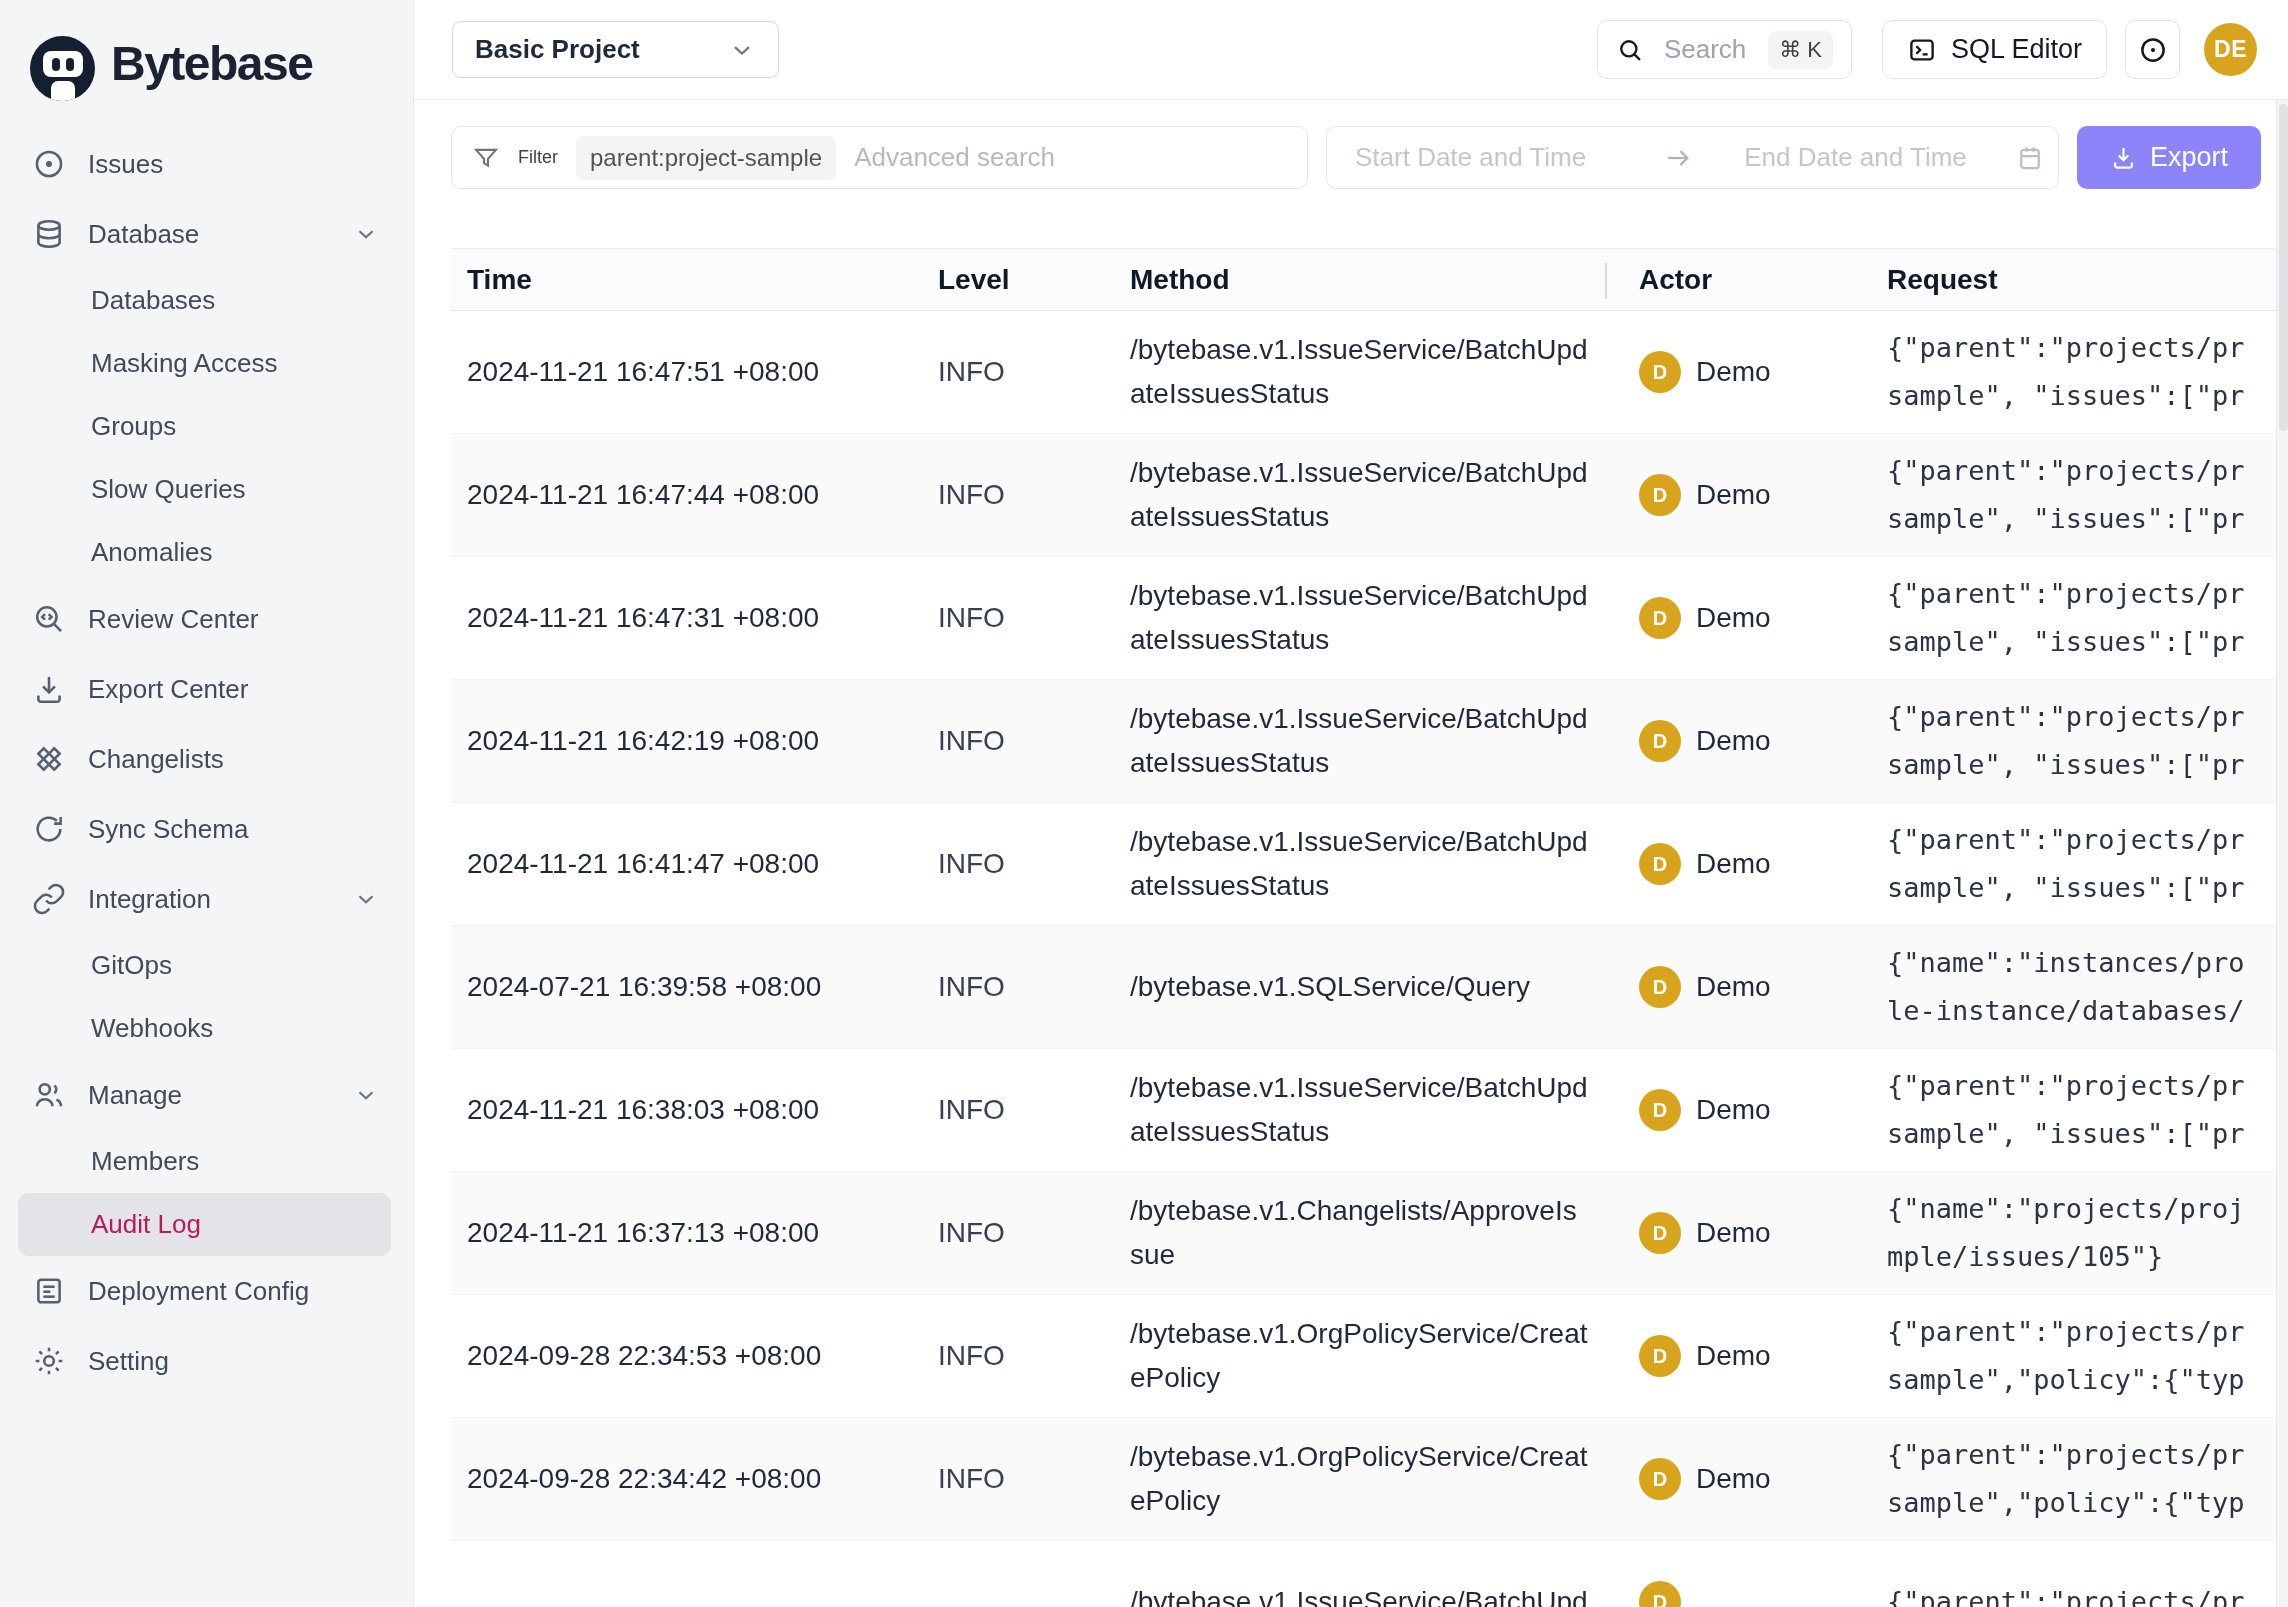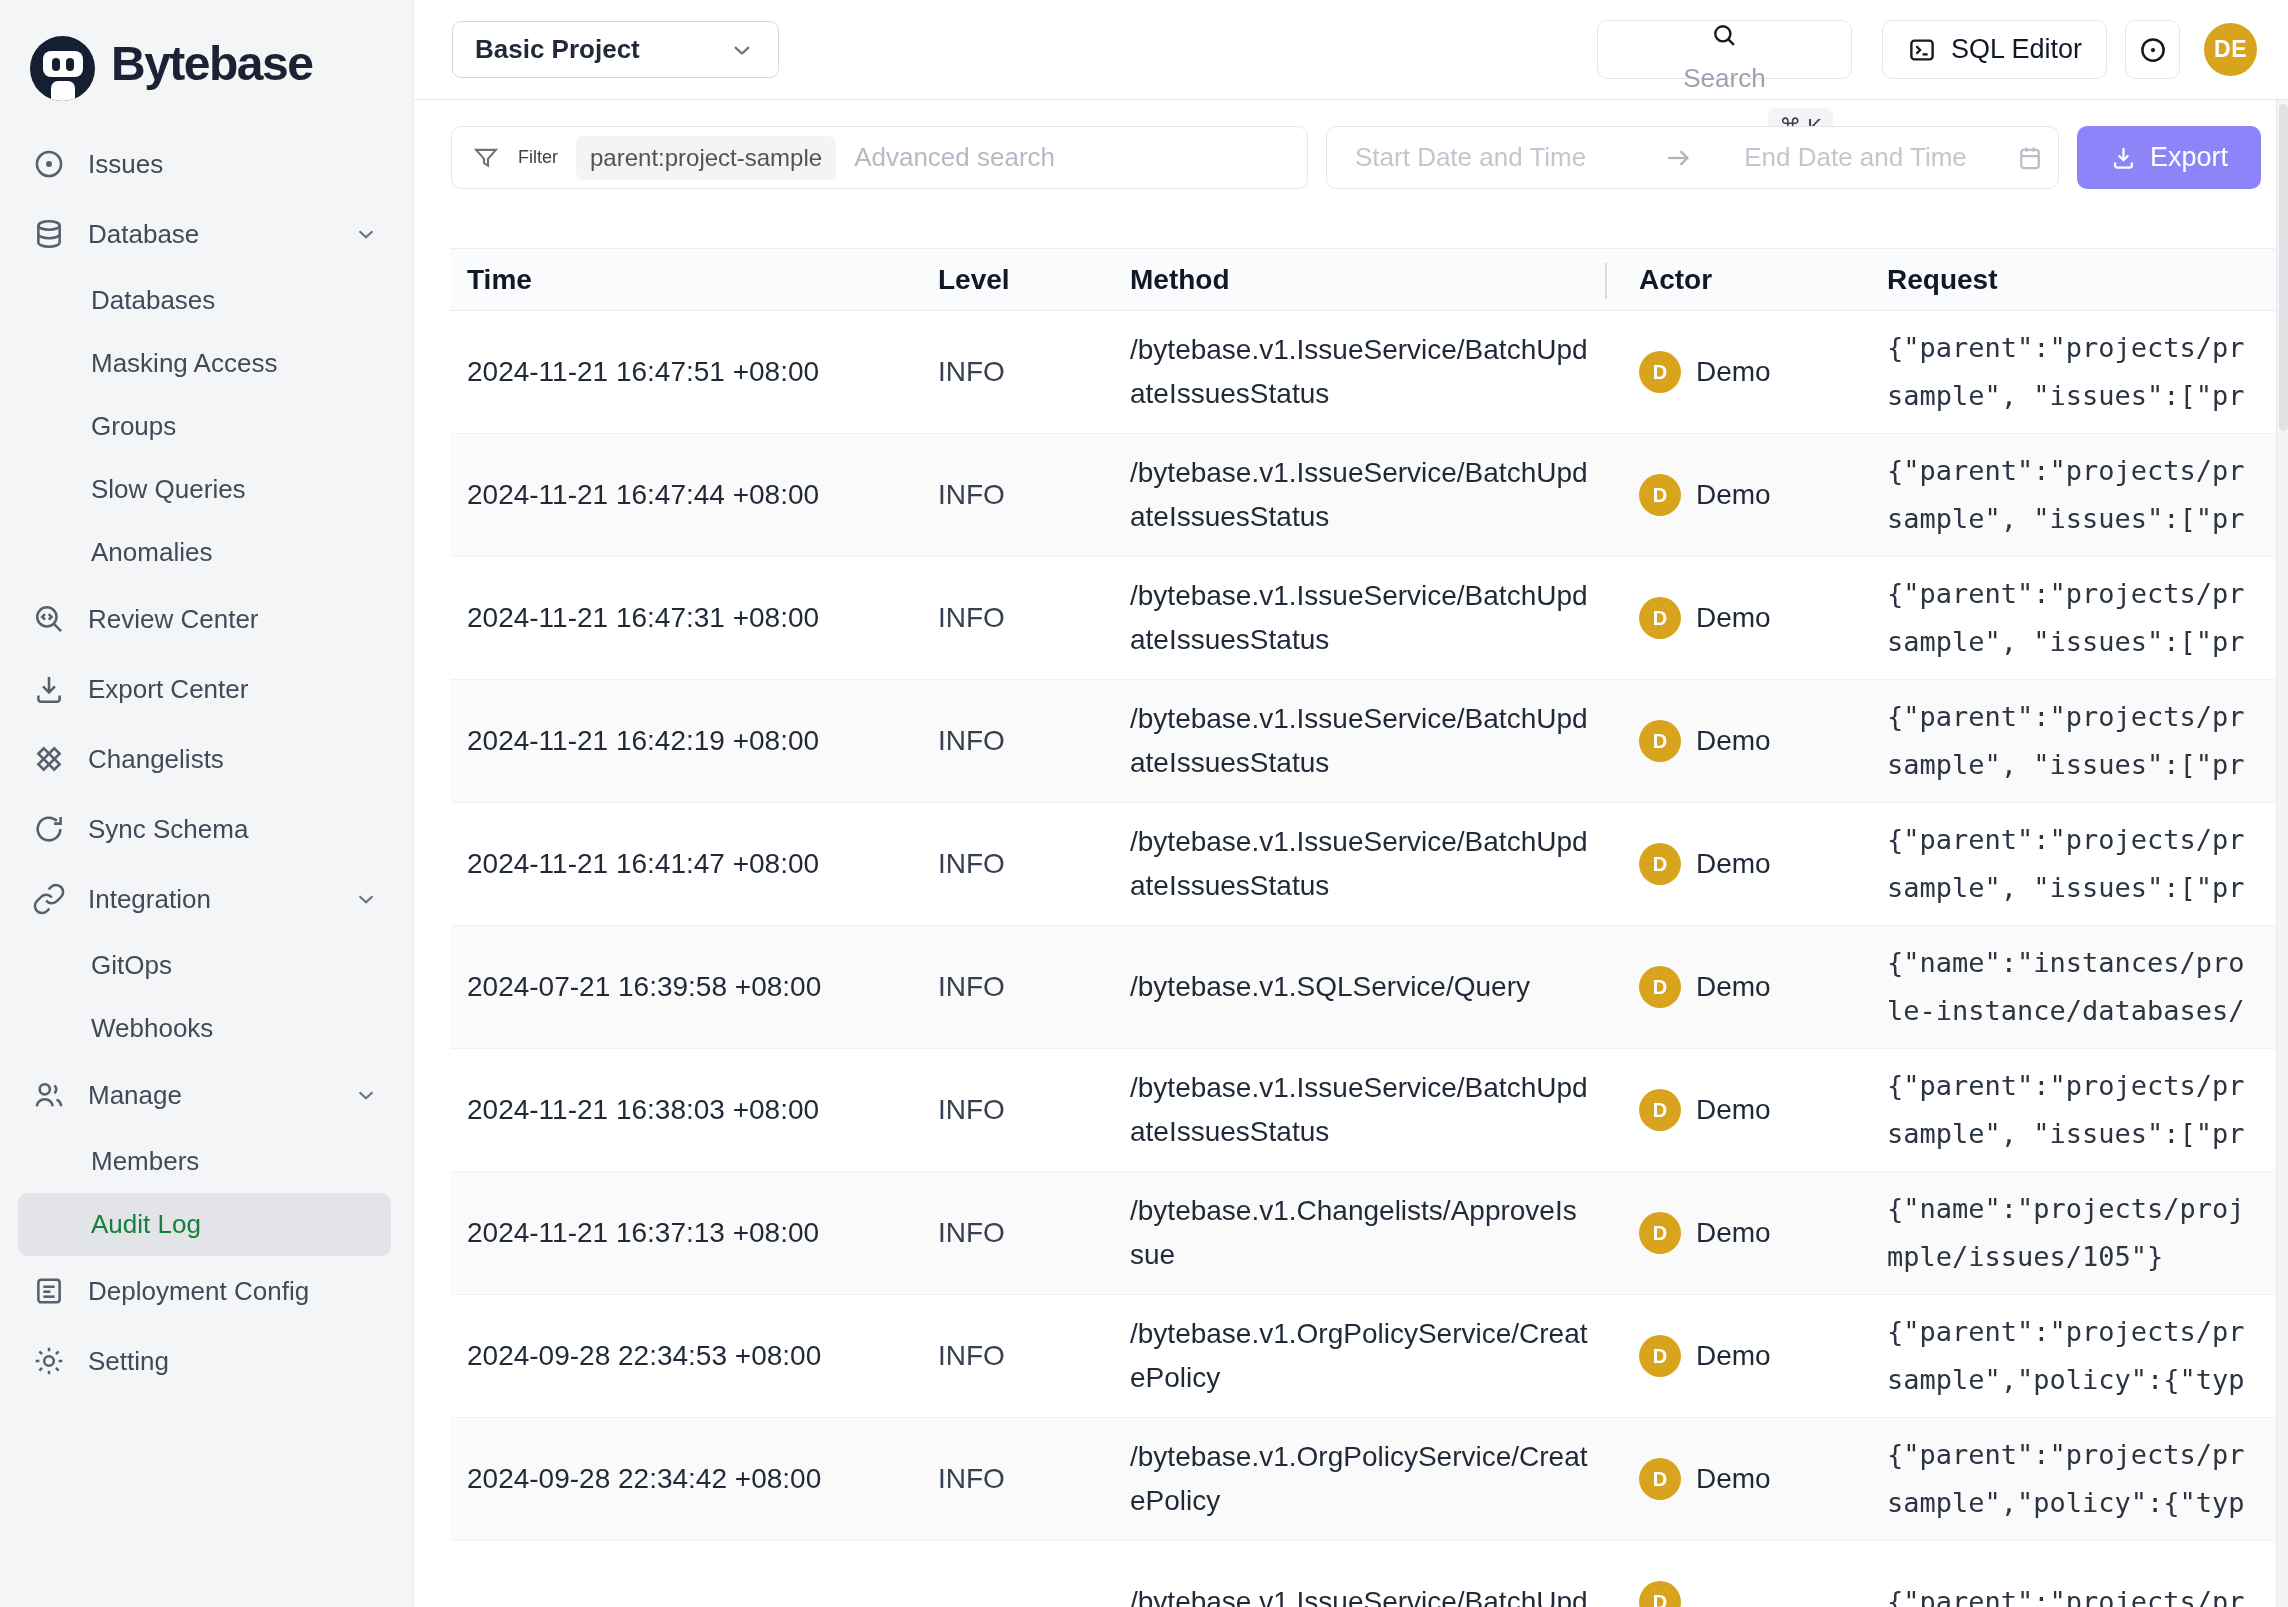--- a/index.html
+++ b/index.html
@@ -27,42 +27,42 @@
 
   nav { margin-top:28px; padding:0 22px 0 18px; }
   .nav-item {
     display:flex; align-items:center; gap:22px;
     height:70px; padding-left:14px; border-radius:10px;
     color:#414a59; font-size:26px; cursor:pointer; font-weight:400;
   }
   .nav-item .nicon { width:34px; height:34px; color:#57606e; flex-shrink:0; }
   .nav-item.sub { height:63px; padding-left:73px; }
   .nav-item .chev { margin-left:auto; margin-right:12px; color:#6b7280; width:26px; height:26px; }
-  .nav-item.active { background:#e3e4e8; color:#15803d; }
+  .nav-item.active { background:#e3e4e8; color:#be185d; }
 
   
   .main { flex:1; min-width:0; display:flex; flex-direction:column; position:relative; }
 
   .topbar {
     height:100px; flex-shrink:0; background:#fff;
     border-bottom:1px solid #e8e9ec;
     display:flex; align-items:center; padding:0 32px 0 38px;
   }
   .project-select {
     width:327px; height:57px; border:1.5px solid #d6d8dd; border-radius:9px;
     display:flex; align-items:center; padding:0 22px;
     font-size:26px; color:#1f2937; font-weight:700; cursor:pointer; background:#fff;
   }
   .project-select .chev { margin-left:auto; color:#707682; width:28px; height:28px; }
   .tb-spacer { flex:1; }
   .btn {
     height:59px; border:1.5px solid #e3e5e9; border-radius:10px; background:#fff;
     display:flex; align-items:center; cursor:pointer;
   }
-  .search-btn { width:255px; padding:0 18px; gap:14px;flex-direction:column; }
+  .search-btn { width:255px; padding:0 18px; gap:20px; }
   .search-btn .mag { width:28px; height:28px; color:#18181b; }
   .search-btn .ph { font-size:26px; color:#9ca3af; }
   .kbd {
     margin-left:auto; background:#f3f4f6; border-radius:8px;
     padding:6px 11px; font-size:22px; color:#3f3f46;
   }
   .sql-btn { margin-left:30px; padding:0 24px; gap:14px; font-size:27px; color:#111827; font-weight:500; }
   .sql-btn .term { width:30px; height:30px; color:#18181b; }
   .help-btn { margin-left:18px; width:55px; justify-content:center; color:#18181b; }
   .help-btn svg { width:30px; height:30px; }

